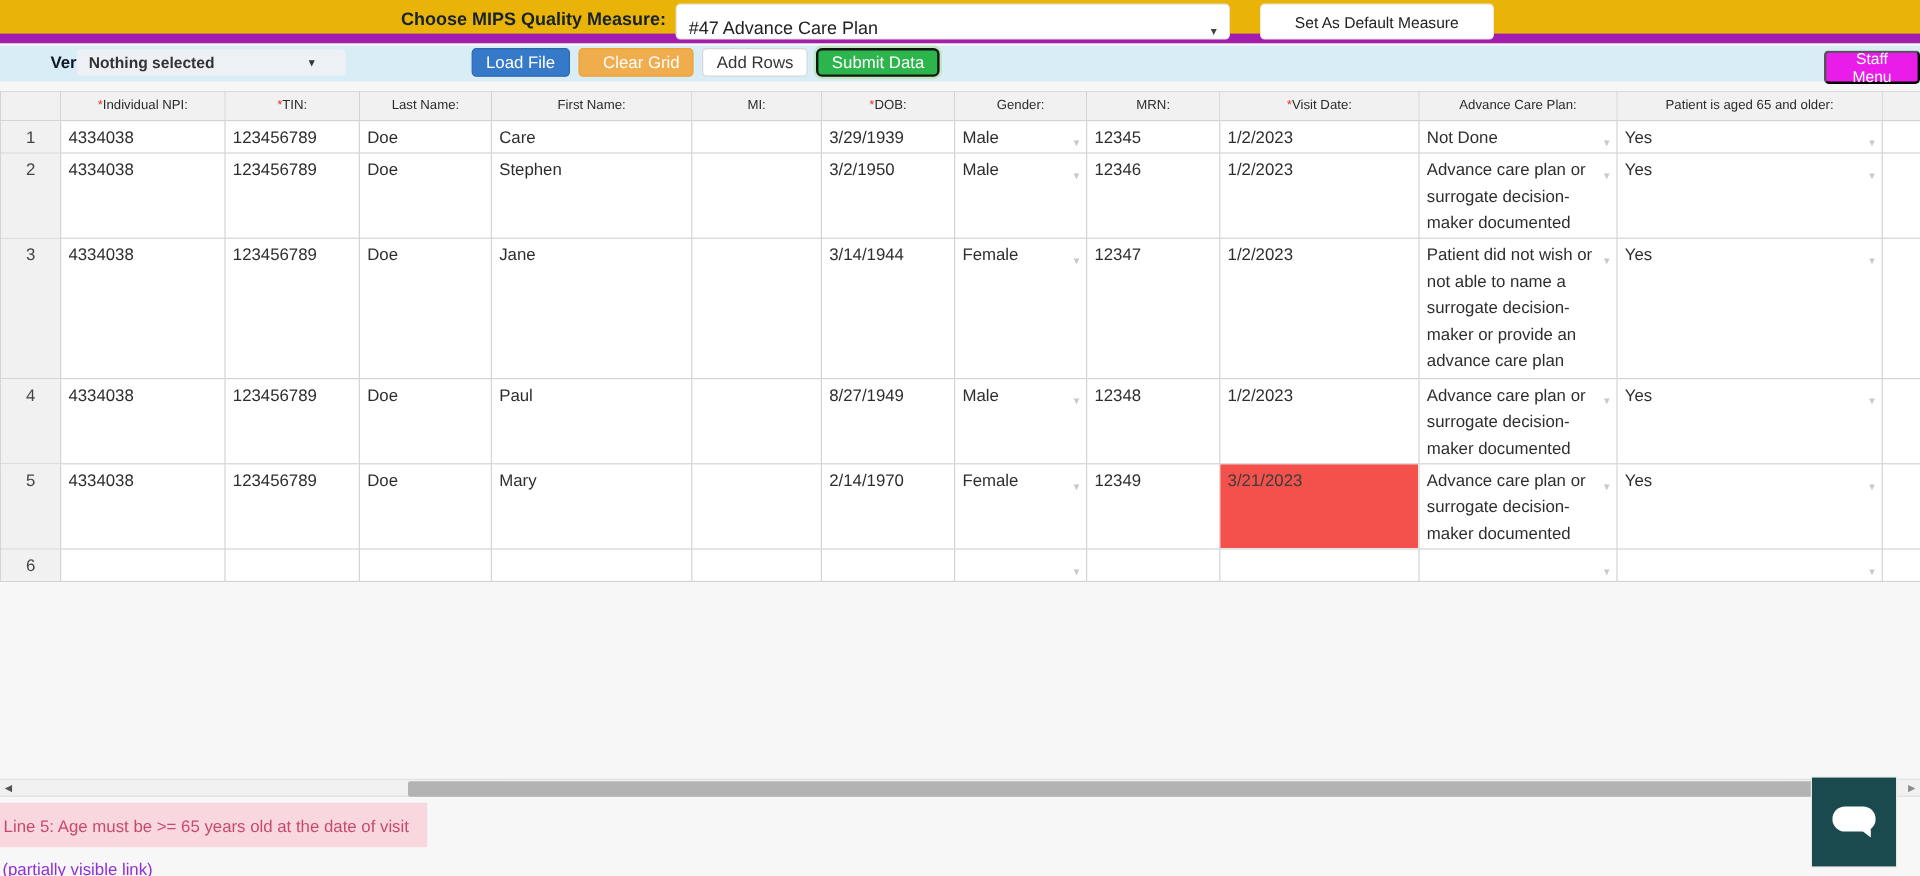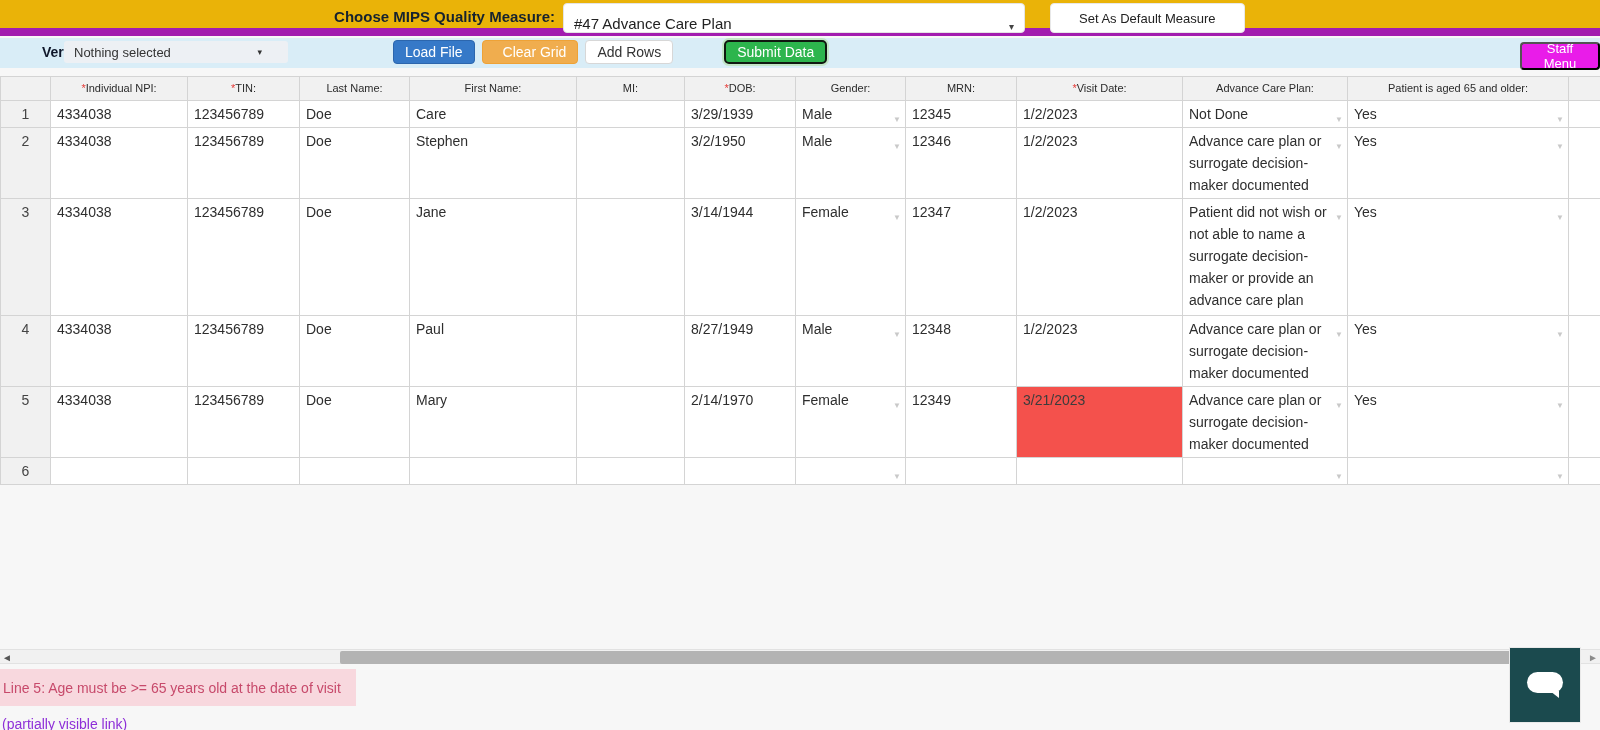--- a/index.html
+++ b/index.html
@@ -19,30 +19,30 @@
     background:#fff; border:1px solid #e8e8e8; border-radius:4px; font-size:13px;
     color:#222; padding:0 28px; display:flex; align-items:center; cursor:pointer; }
 
   
   .toolbar { position:absolute; left:0; top:38px; width:1600px; height:30px;
     background:#d9edf7; }
   .version-label { position:absolute; left:1px; top:6px; font-size:14px;
     font-weight:bold; color:#0f172a;margin-left:41px; }
   .version-select { position:absolute; left:64px; top:3px; width:224px; height:22px;
     background:#edf0f4; border-radius:3px; font-size:13px; color:#333;
-    display:flex; align-items:center; padding:0 10px; }
+    display:flex; align-items:center; padding:0 10px;font-weight:bold; }
   .version-select .sel-caret { position:absolute; right:26px; font-size:9px; color:#333; }
   .btn-group { position:absolute; left:393px; top:2px; display:flex; gap:7px; align-items:center; }
   .btn { height:24px; border-radius:4px; font-size:14px; padding:0 11px;
     display:flex; align-items:center; white-space:nowrap; cursor:pointer; border:1px solid transparent; }
   .btn-load   { background:#3679c8; border-color:#2c66ad; color:#fff; }
   .btn-clear  { background:#f0ad4e; border-color:#eea236; color:#fff;padding-left:20px; }
   .btn-add    { background:#fff;    border-color:#d7d7d7; color:#333; }
   .btn-submit { background:#2db54d; border:2px solid #101810; color:#fff;
-    box-shadow:0 0 0 2px #c2e5c6; border-radius:5px;margin-left:44px; }
+    box-shadow:0 0 0 2px #c2e5c6; border-radius:5px; }
   .btn-staff  { position:absolute; left:1520px; top:4px; height:22px; background:#e91ce9;
     border-radius:4px; color:#fff; font-size:13px; font-weight:normal;
     padding:12px 10px; display:flex; align-items:center; cursor:pointer; }
 
   
   table.grid { position:absolute; left:0; top:76px; width:1600px;
     border-collapse:collapse; table-layout:fixed; background:#fff; }
   .grid th, .grid td { border:1px solid #d4d4d4; font-size:14px; color:#2e2e2e;
     vertical-align:top; padding:2px 6px; line-height:22px; overflow:hidden;
     position:relative; font-weight:normal; }

